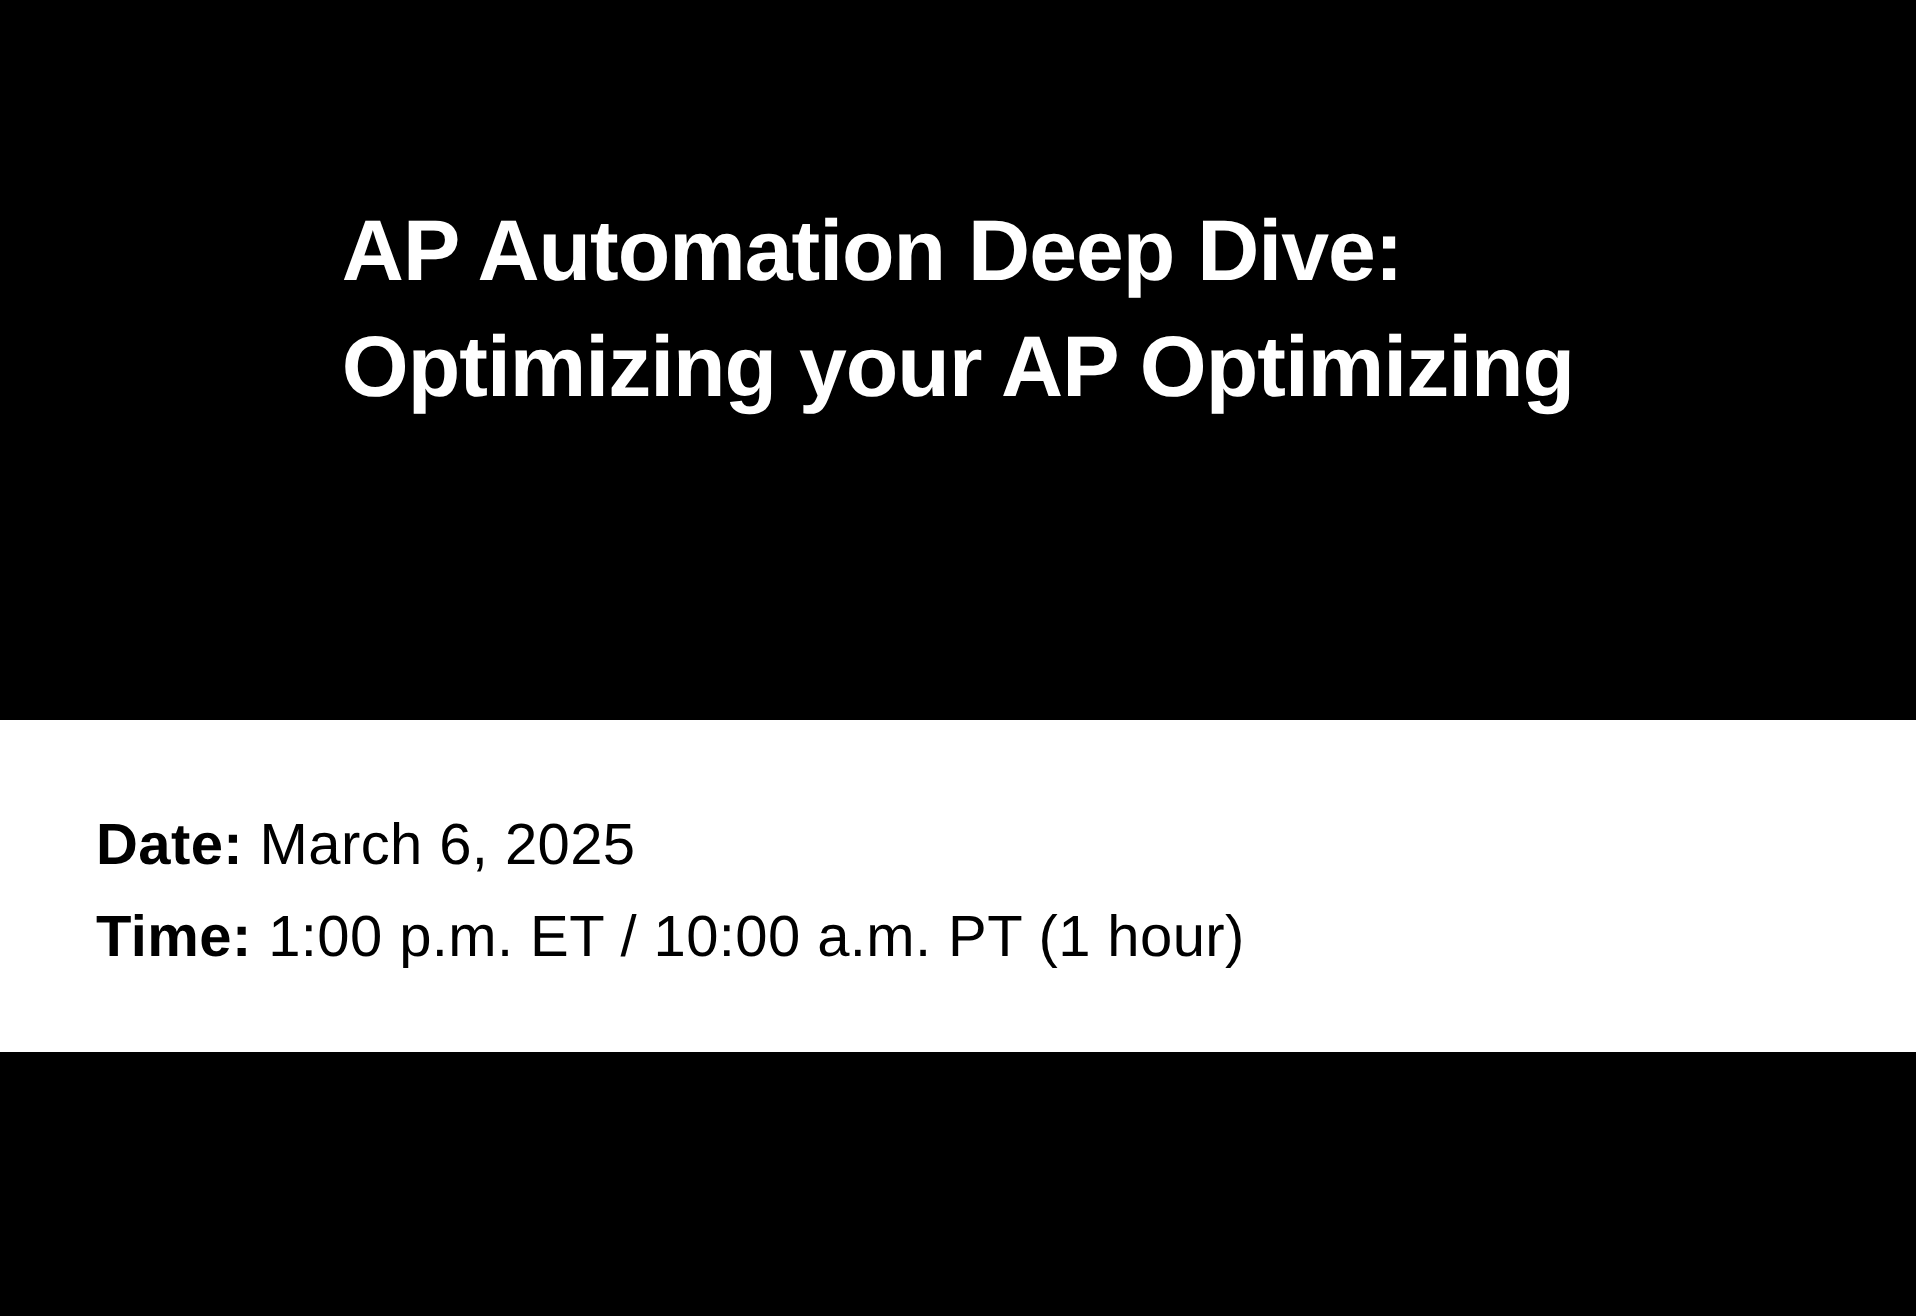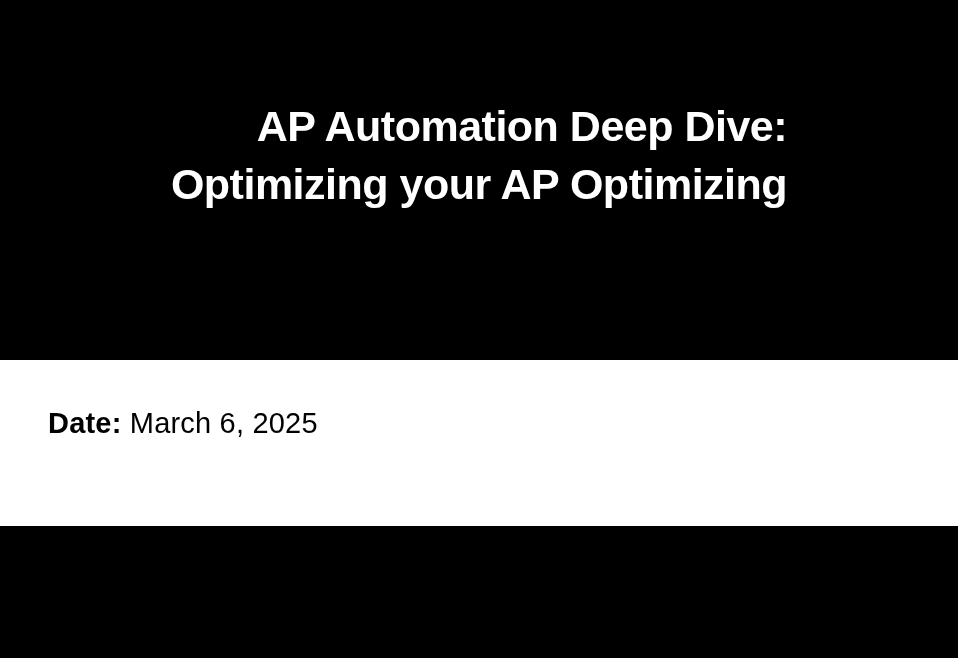--- a/index.html
+++ b/index.html
@@ -22,21 +22,21 @@
       align-items: center;
       justify-content: center;
       padding: 0 60px;
       padding-top: 70px;
       padding-bottom: 120px;
     }
     .hero-title {
       color: #ffffff;
       font-size: 43px;
       font-weight: 700;
-      text-align: right;
+      text-align: left;
       line-height: 1.35;
       letter-spacing: -0.5px;
     }
     .details-section {
       background: #ffffff;
       padding: 40px 72px 36px 48px;
       height: 166px;
     }
     .detail-row {
       font-size: 29px;
@@ -63,15 +63,18 @@
   <h1 class="hero-title">
     <span>AP Automation Deep Dive:</span><br>
     <span>Optimizing your AP Optimizing</span>
   </h1>
 </div>
 
 <div class="details-section">
   <div class="detail-row">
     <span class="detail-label">Date:</span><span class="detail-value"> March 6, 2025</span>
   </div>
+  <div class="detail-row">
+    <span class="detail-label">Time:</span><span class="detail-value"> 1:00 p.m. ET / 10:00 a.m. PT (1 hour)</span>
+  </div>
 </div>
 
 <div class="bottom-bar"></div>
 
 </body></html>

